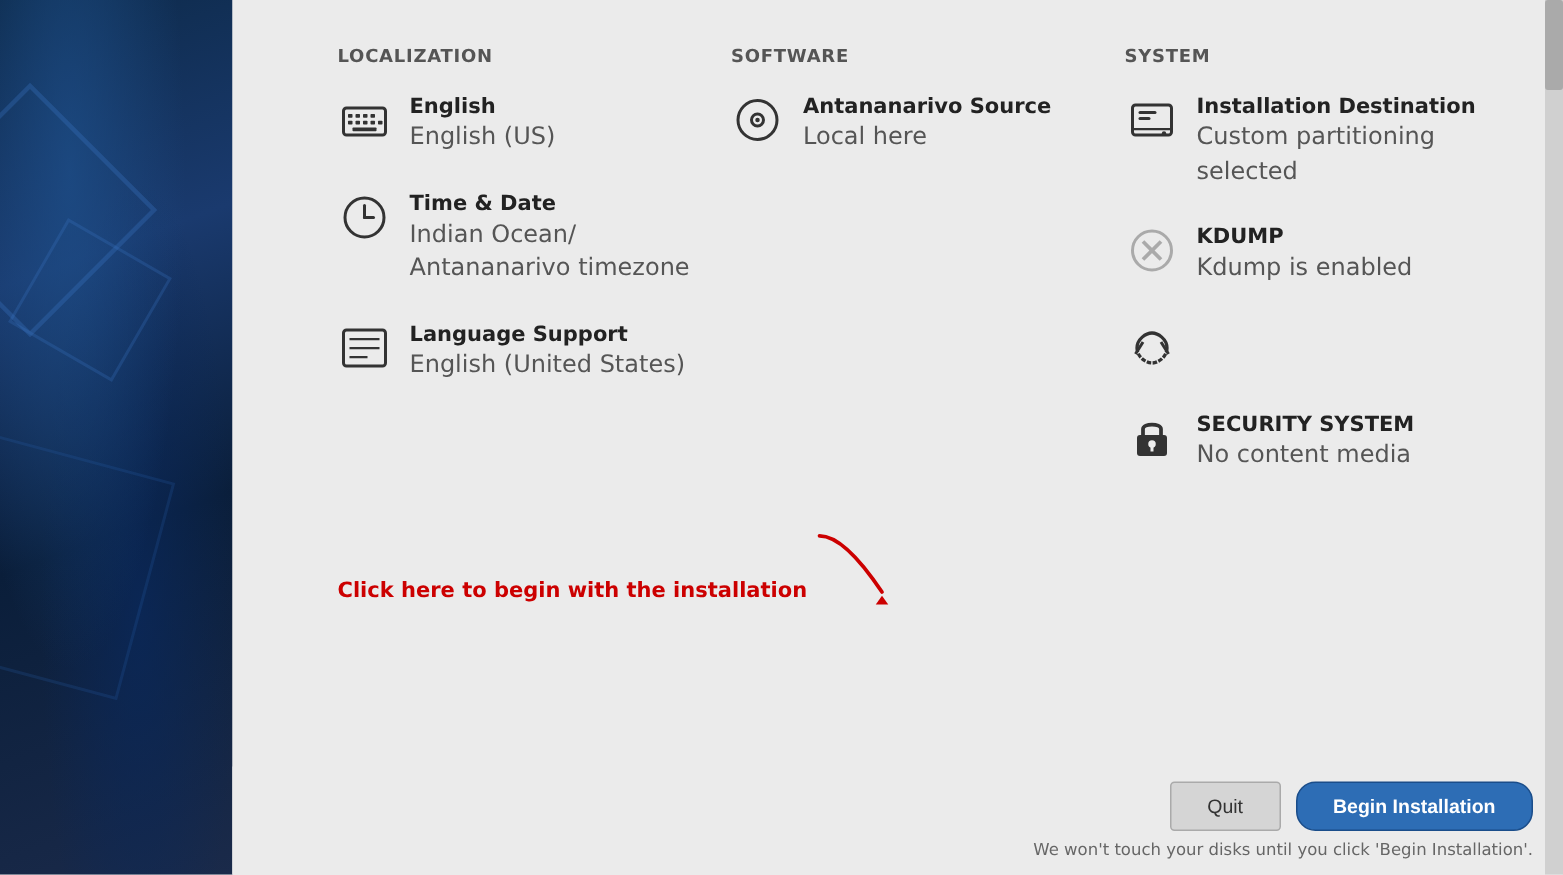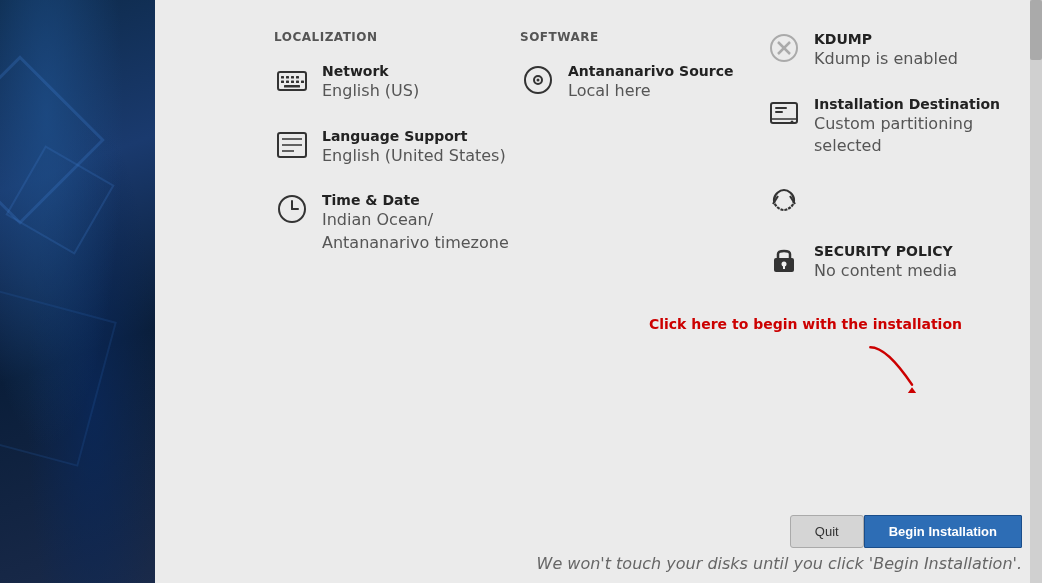--- a/index.html
+++ b/index.html
@@ -56,22 +56,21 @@
     .main {
       flex: 1;
       background: #ebebeb;
       display: flex;
       flex-direction: column;
       position: relative;
     }
 
     .content-area {
       flex: 1;
-      padding: 30px 30px 20px 91px;
-      margin-left: 28px;
+      padding: 30px 30px 20px 70px;
     }
 
     
     .sections {
       display: flex;
       gap: 0;
     }
 
     .section-col {
       flex: 1;
@@ -140,48 +139,48 @@
     .bottom-bar {
       background: #ebebeb;
       padding: 10px 20px 10px 30px;
       display: flex;
       flex-direction: column;
       align-items: flex-end;
     }
 
     .bottom-buttons {
       display: flex;
+      gap: 10px;
       margin-bottom: 6px;
     }
 
     .btn-quit {
       padding: 8px 24px;
       background: #d5d5d5;
       border: 1px solid #aaa;
       border-radius: 3px;
       font-size: 13px;
       color: #333;
       cursor: pointer;
     }
 
     .btn-begin {
       padding: 8px 24px;
       background: #2d6db5;
       border: 1px solid #1a4d8a;
-      border-radius: 1px;
+      border-radius: 13px;
       font-size: 13px;
       color: #fff;
       cursor: pointer;
       font-weight: bold;
     }
 
     .bottom-note {
-      font-size: 16px;
+      font-size: 11px;
       color: #666;
-      font-style: italic;
     }
 
     
     .scrollbar-track {
       position: absolute;
       right: 0;
       top: 0;
       bottom: 0;
       width: 12px;
       background: #d0d0d0;
@@ -221,53 +220,53 @@
               <rect x="20" y="12" width="3" height="2.5" rx="0.5" fill="#333"></rect>
               <rect x="5" y="16.5" width="3" height="2.5" rx="0.5" fill="#333"></rect>
               <rect x="10" y="16.5" width="3" height="2.5" rx="0.5" fill="#333"></rect>
               <rect x="15" y="16.5" width="3" height="2.5" rx="0.5" fill="#333"></rect>
               <rect x="20" y="16.5" width="3" height="2.5" rx="0.5" fill="#333"></rect>
               <rect x="25" y="16.5" width="3" height="2.5" rx="0.5" fill="#333"></rect>
               <rect x="8" y="21" width="16" height="2.5" rx="0.5" fill="#333"></rect>
             </svg>
           </div>
           <div class="item-text">
-            <div class="item-title">Network</div>
+            <div class="item-title">English</div>
             <div class="item-subtitle">English (US)</div>
+          </div>
+        </div>
+
+        <div class="item">
+          <div class="item-icon">
+            <svg viewBox="0 0 32 32" xmlns="http://www.w3.org/2000/svg">
+              <circle cx="16" cy="16" r="13" fill="none" stroke="#333" stroke-width="2"></circle>
+              <line x1="16" y1="16" x2="16" y2="8" stroke="#333" stroke-width="2" stroke-linecap="round"></line>
+              <line x1="16" y1="16" x2="22" y2="16" stroke="#333" stroke-width="2" stroke-linecap="round"></line>
+            </svg>
+          </div>
+          <div class="item-text">
+            <div class="item-title">Time &amp; Date</div>
+            <div class="item-subtitle">Indian Ocean/<br>Antananarivo timezone</div>
           </div>
         </div>
 
         <div class="item">
           <div class="item-icon">
             <svg viewBox="0 0 32 32" xmlns="http://www.w3.org/2000/svg">
               <rect x="2" y="4" width="28" height="24" rx="2" fill="none" stroke="#333" stroke-width="2"></rect>
               <line x1="6" y1="10" x2="26" y2="10" stroke="#333" stroke-width="1.5"></line>
               <line x1="6" y1="16" x2="26" y2="16" stroke="#333" stroke-width="1.5"></line>
               <line x1="6" y1="22" x2="18" y2="22" stroke="#333" stroke-width="1.5"></line>
             </svg>
           </div>
           <div class="item-text">
             <div class="item-title">Language Support</div>
             <div class="item-subtitle">English (United States)</div>
           </div>
         </div>
-
-        <div class="item">
-          <div class="item-icon">
-            <svg viewBox="0 0 32 32" xmlns="http://www.w3.org/2000/svg">
-              <circle cx="16" cy="16" r="13" fill="none" stroke="#333" stroke-width="2"></circle>
-              <line x1="16" y1="16" x2="16" y2="8" stroke="#333" stroke-width="2" stroke-linecap="round"></line>
-              <line x1="16" y1="16" x2="22" y2="16" stroke="#333" stroke-width="2" stroke-linecap="round"></line>
-            </svg>
-          </div>
-          <div class="item-text">
-            <div class="item-title">Time &amp; Date</div>
-            <div class="item-subtitle">Indian Ocean/<br>Antananarivo timezone</div>
-          </div>
-        </div>
       </div>
 
       <div class="section-col">
         <div class="section-header">SOFTWARE</div>
 
         <div class="item">
           <div class="item-icon">
             <svg viewBox="0 0 32 32" xmlns="http://www.w3.org/2000/svg">
               <circle cx="16" cy="16" r="13" fill="none" stroke="#333" stroke-width="2"></circle>
               <circle cx="16" cy="16" r="4" fill="none" stroke="#333" stroke-width="2"></circle>
@@ -276,81 +275,82 @@
           </div>
           <div class="item-text">
             <div class="item-title">Antananarivo Source</div>
             <div class="item-subtitle">Local here</div>
           </div>
         </div>
 
       </div>
 
       <div class="section-col">
-
-        <div class="item">
-          <div class="item-icon">
-            <svg viewBox="0 0 32 32" xmlns="http://www.w3.org/2000/svg">
-              <circle cx="16" cy="16" r="13" fill="none" stroke="#aaa" stroke-width="2"></circle>
-              <line x1="10" y1="10" x2="22" y2="22" stroke="#aaa" stroke-width="2.5"></line>
-              <line x1="22" y1="10" x2="10" y2="22" stroke="#aaa" stroke-width="2.5"></line>
-            </svg>
-          </div>
-          <div class="item-text">
-            <div class="item-title">KDUMP</div>
-            <div class="item-subtitle">Kdump is enabled</div>
-          </div>
-        </div>
+        <div class="section-header">SYSTEM</div>
 
         <div class="item">
           <div class="item-icon">
             <svg viewBox="0 0 32 32" xmlns="http://www.w3.org/2000/svg">
               <rect x="3" y="6" width="26" height="20" rx="2" fill="none" stroke="#333" stroke-width="2"></rect>
               <line x1="3" y1="22" x2="29" y2="22" stroke="#333" stroke-width="1.5"></line>
               <circle cx="24" cy="25" r="1.5" fill="#333"></circle>
               <rect x="7" y="10" width="12" height="2" rx="1" fill="#333"></rect>
               <rect x="7" y="14" width="8" height="2" rx="1" fill="#333"></rect>
             </svg>
           </div>
           <div class="item-text">
             <div class="item-title">Installation Destination</div>
             <div class="item-subtitle">Custom partitioning selected</div>
           </div>
         </div>
 
         <div class="item">
           <div class="item-icon">
             <svg viewBox="0 0 32 32" xmlns="http://www.w3.org/2000/svg">
+              <circle cx="16" cy="16" r="13" fill="none" stroke="#aaa" stroke-width="2"></circle>
+              <line x1="10" y1="10" x2="22" y2="22" stroke="#aaa" stroke-width="2.5"></line>
+              <line x1="22" y1="10" x2="10" y2="22" stroke="#aaa" stroke-width="2.5"></line>
+            </svg>
+          </div>
+          <div class="item-text">
+            <div class="item-title">KDUMP</div>
+            <div class="item-subtitle">Kdump is enabled</div>
+          </div>
+        </div>
+
+        <div class="item">
+          <div class="item-icon">
+            <svg viewBox="0 0 32 32" xmlns="http://www.w3.org/2000/svg">
               <path d="M6 16 C6 10, 12 6, 16 6 C20 6, 26 10, 26 16" fill="none" stroke="#333" stroke-width="2.2"></path>
               <path d="M26 16 C26 22, 20 26, 16 26 C12 26, 6 22, 6 16" fill="none" stroke="#333" stroke-width="2.2" stroke-dasharray="3,1"></path>
               <line x1="10" y1="12" x2="5" y2="20" stroke="#333" stroke-width="2"></line>
               <line x1="22" y1="12" x2="27" y2="20" stroke="#333" stroke-width="2"></line>
             </svg>
           </div>
         </div>
 
         <div class="item">
           <div class="item-icon">
             <svg viewBox="0 0 32 32" xmlns="http://www.w3.org/2000/svg">
               <rect x="6" y="14" width="20" height="14" rx="2" fill="#333"></rect>
               <path d="M10 14 L10 10 C10 6, 22 6, 22 10 L22 14" fill="none" stroke="#333" stroke-width="2.5"></path>
               <circle cx="16" cy="20" r="2.5" fill="#eee"></circle>
               <line x1="16" y1="22" x2="16" y2="25" stroke="#eee" stroke-width="2"></line>
             </svg>
           </div>
           <div class="item-text">
-            <div class="item-title">SECURITY POLICY</div>
+            <div class="item-title">SECURITY SYSTEM</div>
             <div class="item-subtitle">No content media</div>
           </div>
         </div>
       </div>
     </div>
 
     <div style="position: relative; margin-top: 10px;">
-      <div style="display: flex; flex-direction: column; align-items: flex-end; padding-right: 50px;">
+      <div style="display: flex; flex-direction: row; align-items: flex-end; padding-right: 50px;">
         <div class="annotation-text">Click here to begin with the installation</div>
         <svg class="arrow-svg" viewBox="0 0 120 70" xmlns="http://www.w3.org/2000/svg">
           <path d="M 10 10 Q 30 10 60 55" fill="none" stroke="#cc0000" stroke-width="3" stroke-linecap="round"></path>
           <polygon points="55,65 65,65 60,58" fill="#cc0000"></polygon>
         </svg>
       </div>
     </div>
   </div>
 
   <div class="bottom-bar">

